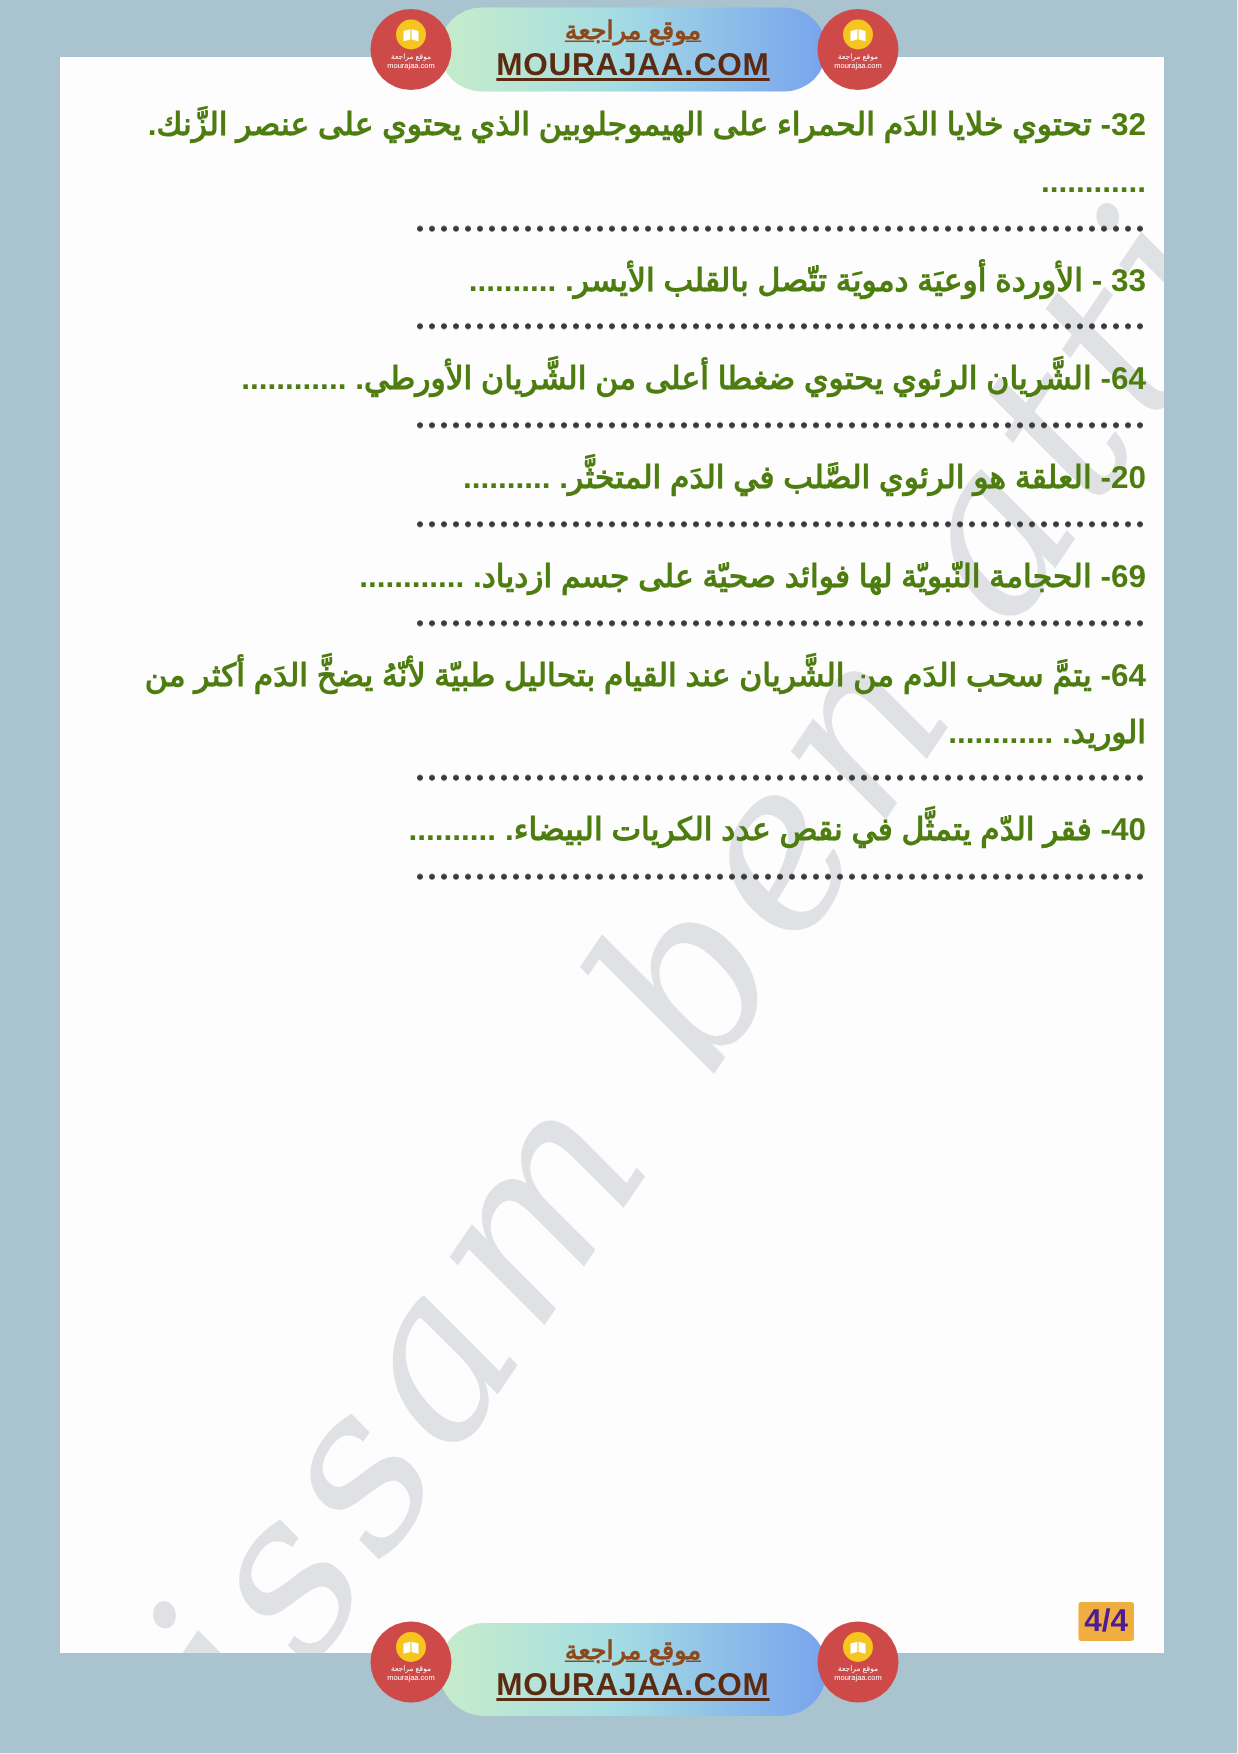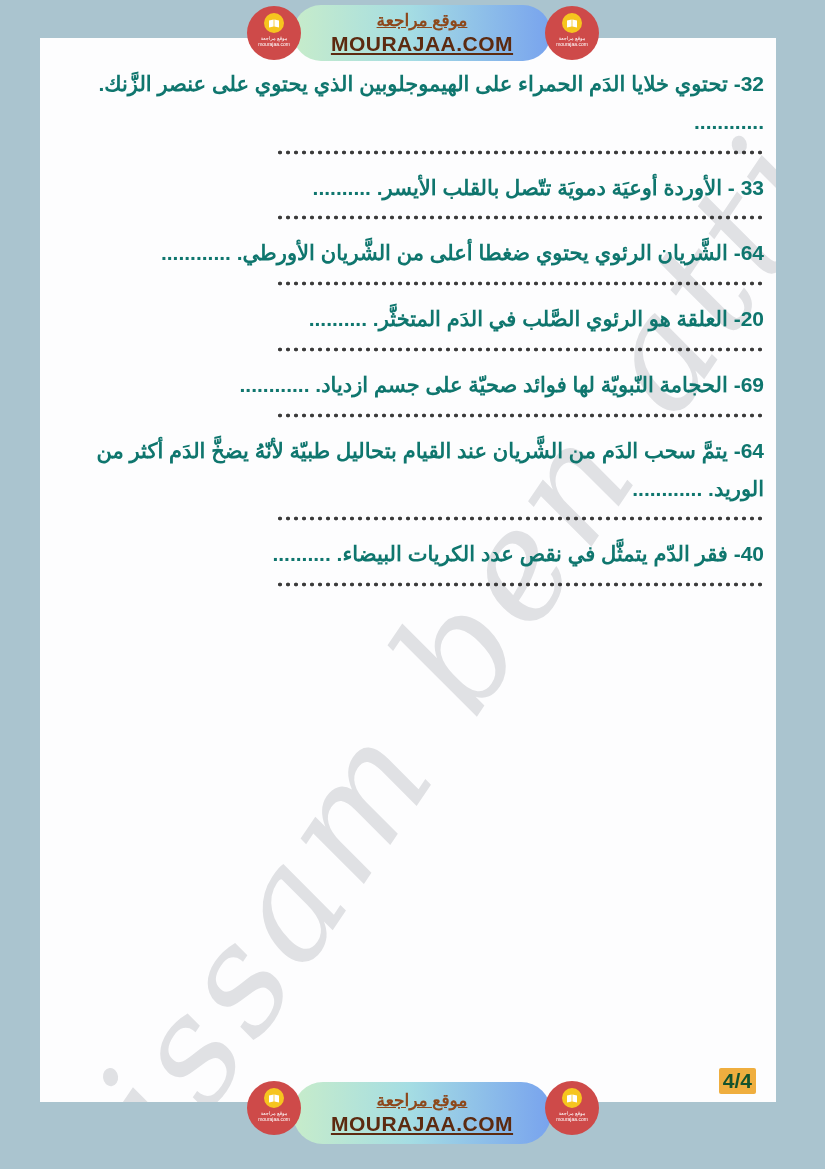--- a/index.html
+++ b/index.html
@@ -17,33 +17,33 @@
     position:absolute; left:22px; top:1045px;
     transform:rotate(-56deg); transform-origin:0 0;
     font-family:"DejaVu Serif", serif; font-style:italic;
     font-size:150px; letter-spacing:8px; white-space:nowrap;
     color:rgba(108,114,124,0.20); pointer-events:none;
   }
   
   .content{
     position:relative; direction:rtl; text-align:right;
     padding:27px 12px 0 56px;
-    font-size:21px; font-weight:700; color:#0f766e; line-height:1.8;
+    font-size:21px; font-weight:700; color:#4d7c0f; line-height:1.8;
   }
   .q-text{ margin:0; }
   .q-num{ white-space:nowrap; }
   .answer-dots{
     width:488px; height:7px; margin:8px 0 13px;
     background-image:radial-gradient(circle, #3b3b3b 1.7px, transparent 2.2px);
     background-size:8px 7px; background-repeat:repeat-x; background-position:right center;
   }
   
   .page-number{
     position:absolute; right:20px; bottom:8px;
-    background:#efae3f; color:#14532d;
+    background:#efae3f; color:#4c1d95;
     font-size:21px; font-weight:700; padding:1px 4px; border-radius:2px;
     font-family:"Liberation Sans", sans-serif;
     margin-top:20px;
   }
   
   .brandbar{ position:absolute; left:247px; width:352px; height:58px; }
   .brandbar.top{ top:4px; }
   .brandbar.bottom{ top:1081px; height:64px; }
   .pill{
     position:absolute; left:46px; right:48px; top:1px; bottom:1px;

